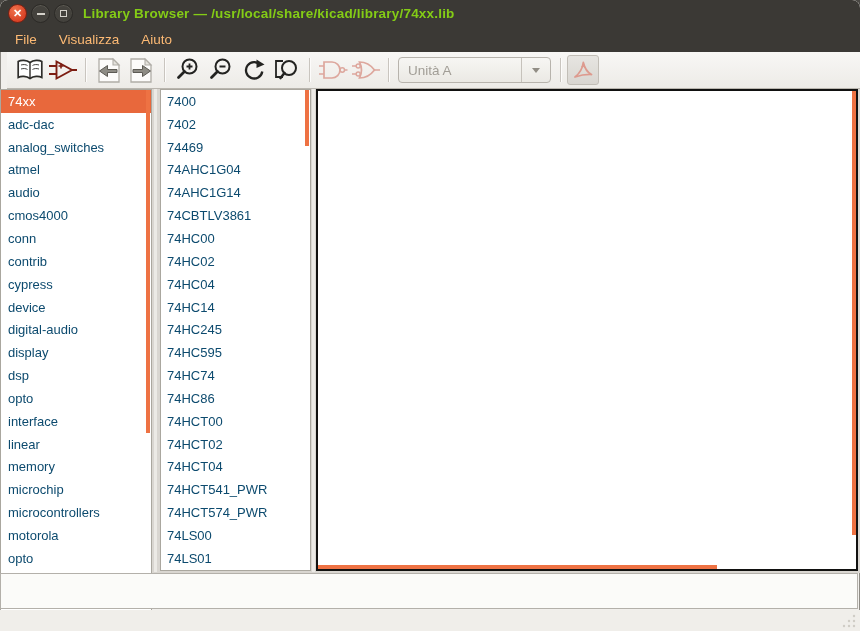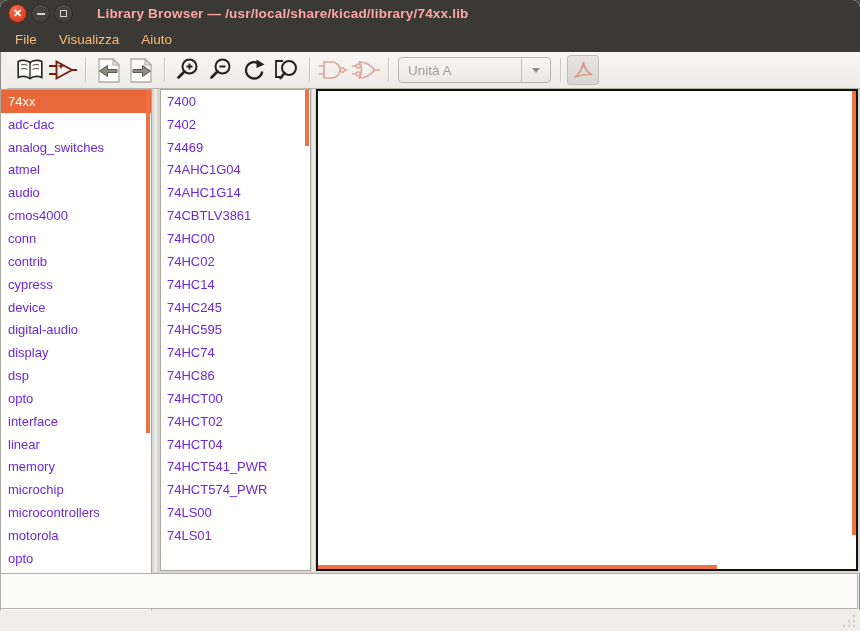--- a/index.html
+++ b/index.html
@@ -9,21 +9,21 @@
 
   
   .titlebar { position:absolute; top:0; left:0; right:0; height:27px; background:#3b3935;
               display:flex; align-items:center; padding-left:8px; border-radius:8px 8px 0 0; }
   .winbtn { width:19px; height:19px; border-radius:50%; margin-right:4px; display:flex;
             align-items:center; justify-content:center; font-size:11px; line-height:1; }
   .btn-close { background:radial-gradient(circle at 35% 30%, #f0724c, #d84226 70%); border:1px solid #7c2113; color:#fff; font-weight:bold; }
   .btn-min, .btn-max { background:#44423d; border:1px solid #2c2a27; box-shadow:inset 0 1px 0 #5c5952; color:#d4d1ca; }
   .btn-min span { display:block; width:8px; height:2px; background:#d4d1ca; }
   .btn-max span { display:block; width:7px; height:7px; border:1.5px solid #d4d1ca; }
-  .title { color:#fca5a5; font-weight:bold; font-size:13.5px; margin-left:20px; letter-spacing:.2px;
+  .title { color:#84cc16; font-weight:bold; font-size:13.5px; margin-left:6px; letter-spacing:.2px;
            white-space:nowrap; }
 
   
   .menubar { position:absolute; top:27px; left:0; right:0; height:25px; background:#3b3935;
              display:flex; align-items:center; padding-left:4px; }
   .menu-item { color:#fdba74; font-size:13.5px; padding:3px 11px; cursor:default; }
 
   
   .toolbar { position:absolute; top:52px; left:7px; right:0; height:37px;
              background:linear-gradient(#f8f7f5,#edebe7); border-bottom:1px solid #b9b5ae;
@@ -38,21 +38,21 @@
   .combo-caret { width:0; height:0; border-left:4px solid transparent; border-right:4px solid transparent; border-top:5px solid #918d85; }
   .pdf-btn { background:linear-gradient(#e7e5e1,#d9d6d1); border:1px solid #c2beb7; width:32px; height:30px; }
 
   
   .content-bg { position:absolute; top:89px; left:0; width:860px; height:484px; background:#d9d6d1; }
   .groove { position:absolute; top:89px; width:3px; height:483px; background:#eceae6; }
   .panel { position:absolute; top:89px; background:#ffffff; border:1px solid #aaa79f; overflow:hidden; }
   .panel.lib  { left:0;   width:152px; height:608px; }
   .panel.comp { left:160px; width:151px; height:482px; }
   .list-item { height:22.85px; display:flex; align-items:center; padding-left:6px;
-               font-size:13px; color:#6d28d9; white-space:nowrap; }
+               font-size:13px; color:#0c4a6e; white-space:nowrap; }
   .lib .list-item { padding-left:7px; }
   .list-item.selected { background:#e8683c; color:#ffffff; }
   .vthumb { position:absolute; width:4px; background:#ee7243; z-index:3; }
   .lib-thumb  { left:146px; top:90px; height:343px; }
   .comp-thumb { left:305px; top:90px; height:56px; }
 
   
   .canvas { position:absolute; left:316px; top:89px; width:542px; height:482px;
             background:#ffffff; border:2px solid #111110; }
   .canvas-vthumb { position:absolute; top:0; right:0; width:4px; height:444px; background:#ee7243; }
@@ -212,20 +212,21 @@
   <div class="panel comp">
 
   <div class="list-item">7400</div>
       <div class="list-item">7402</div>
       <div class="list-item">74469</div>
       <div class="list-item">74AHC1G04</div>
       <div class="list-item">74AHC1G14</div>
       <div class="list-item">74CBTLV3861</div>
       <div class="list-item">74HC00</div>
       <div class="list-item">74HC02</div>
+      <div class="list-item">74HC04</div>
       <div class="list-item">74HC14</div>
       <div class="list-item">74HC245</div>
       <div class="list-item">74HC595</div>
       <div class="list-item">74HC74</div>
       <div class="list-item">74HC86</div>
       <div class="list-item">74HCT00</div>
       <div class="list-item">74HCT02</div>
       <div class="list-item">74HCT04</div>
       <div class="list-item">74HCT541_PWR</div>
       <div class="list-item">74HCT574_PWR</div>

